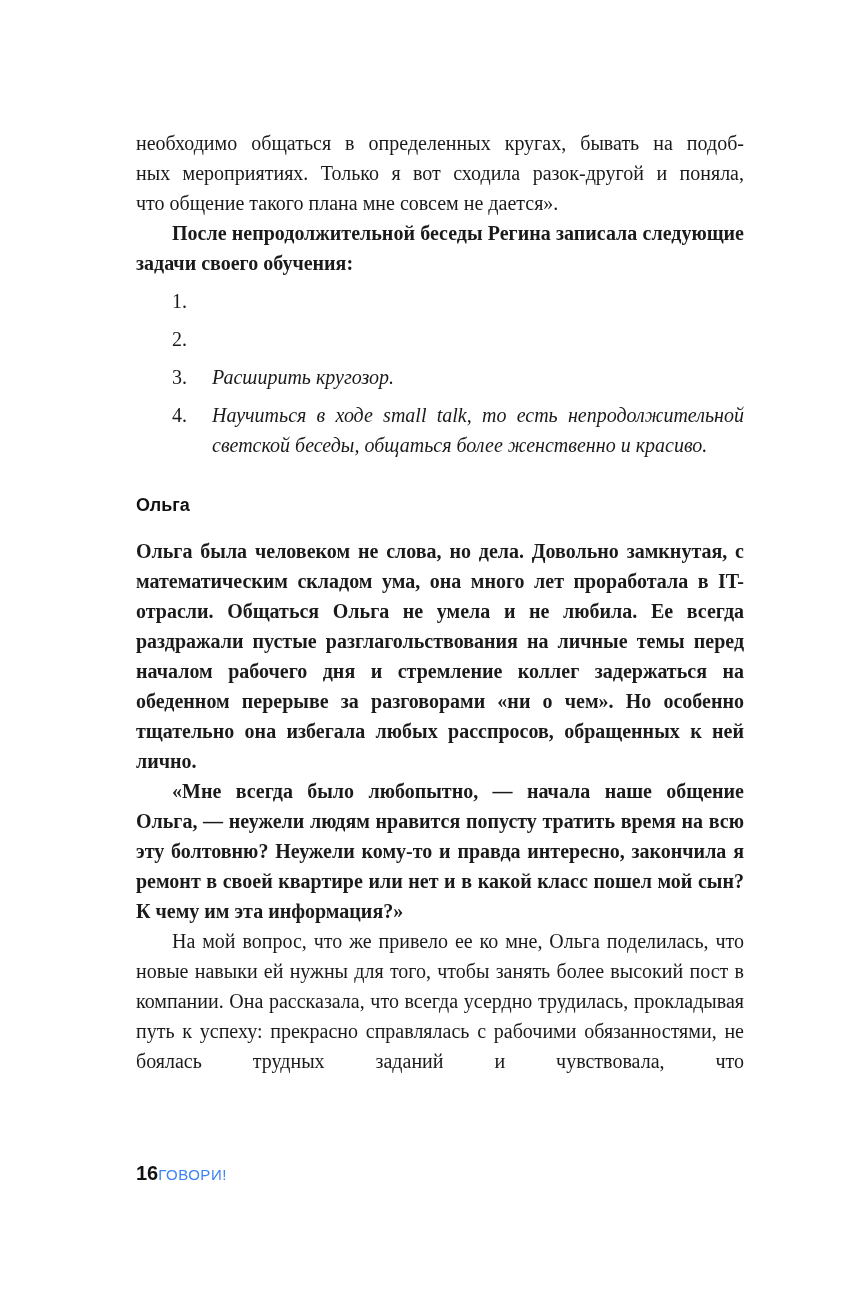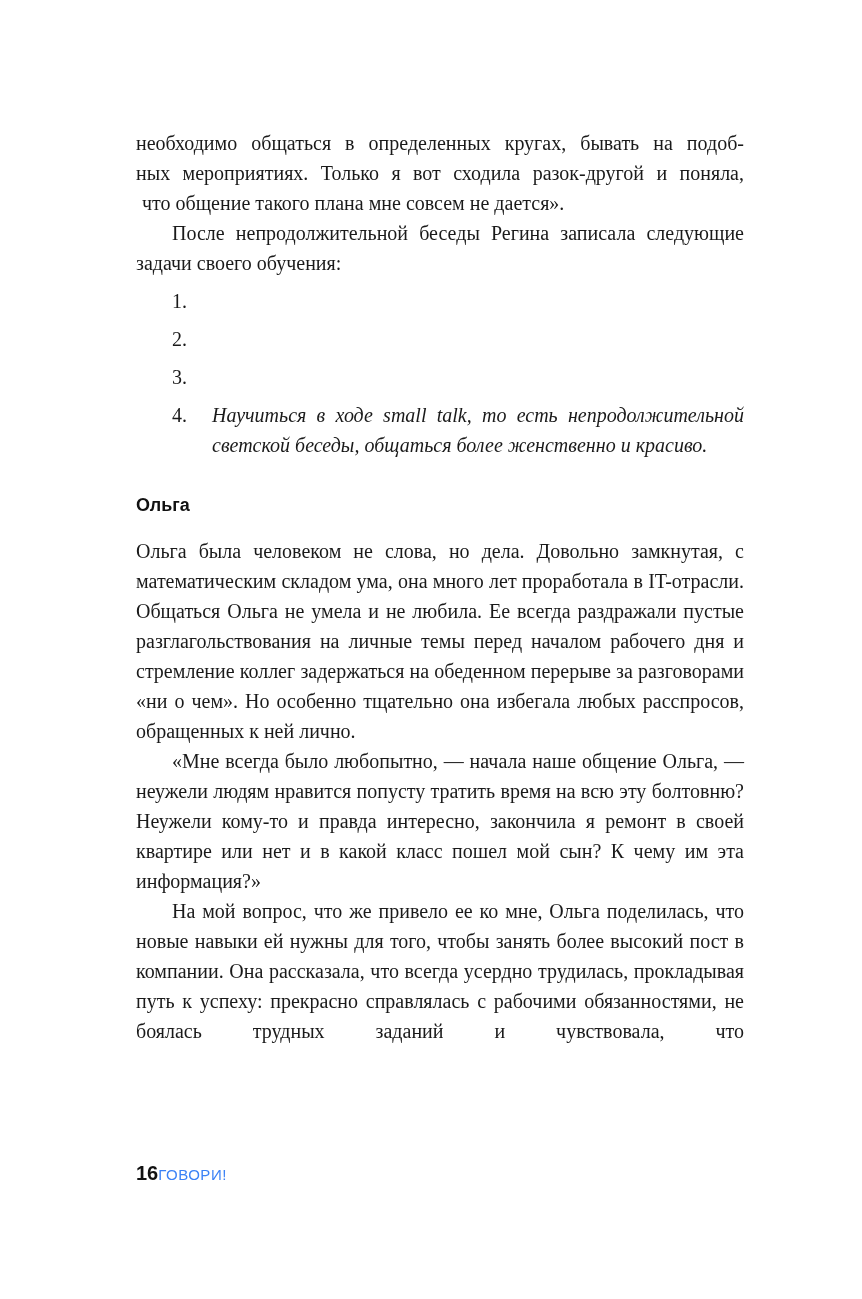--- a/index.html
+++ b/index.html
@@ -4,53 +4,54 @@
   <style>
     html, body { margin: 0; padding: 0; background: #ffffff; }
     body { width: 862px; height: 1299px; position: relative; overflow: hidden; color: #1a1a1a; }
     .page { position: absolute; left: 136px; top: 128px; width: 608px; }
     .p {
       font-family: "Liberation Serif", "DejaVu Serif", serif;
       font-size: 20px; line-height: 30px; margin: 0;
       text-align: justify; text-align-last: auto;
     }
     .p.indent { text-indent: 36px; }
-    .p.last { text-align-last: left; }
+    .p.last { text-align-last: left; font-weight: bold; }
     .list { margin: 8px 0 0 0; padding: 0; list-style: none; }
     .list li { display: flex; margin-bottom: 8px; font-family: "Liberation Serif", "DejaVu Serif", serif; font-size: 20px; line-height: 30px; }
     .list .num { width: 40px; flex: 0 0 40px; padding-left: 36px; }
     .list .txt { flex: 1; font-style: italic; text-align: justify; text-align-last: left; }
     .heading {
       font-family: "Liberation Sans", "DejaVu Sans", sans-serif;
       font-weight: bold; font-size: 18px; line-height: 30px; margin: 30px 0 16px 0; color: #111;
     }
     .footer { position: absolute; left: 136px; top: 1162px; width: 608px; display: flex; align-items: baseline; }
     .page-num { font-family: "Liberation Sans", "DejaVu Sans", sans-serif; font-weight: bold; font-size: 20px; color: #111; }
     .running-title { font-family: "Liberation Sans", "DejaVu Sans", sans-serif; font-size: 15px; letter-spacing: 0.5px; color: #3b82f6; }
   </style>
 </head>
 <body>
 
 <div class="page">
   <p class="p" style="text-align:justify;text-align-last:left;">
     <span style="display: block; text-align: justify; text-align-last: justify;">необходимо общаться в определенных кругах, бывать на подоб-</span>
     <span style="display: block; text-align: justify; text-align-last: justify;">ных мероприятиях. Только я вот сходила разок-другой и поняла,</span>
-    <span style="display: block; text-align: justify; text-align-last: left; margin-left: 6px;">что общение такого плана мне совсем не дается».</span>
+    <span style="display: block; text-align: justify; text-align-last: left;">что общение такого плана мне совсем не дается».</span>
   </p>
   <p class="p indent last">После непродолжительной беседы Регина записала следующие задачи своего обучения:</p>
 
   <ol class="list">
     <li>
       <span class="num">1.</span>
     </li>
     <li>
       <span class="num">2.</span>
     </li>
     <li>
       <span class="num">3.</span>
+      <span class="txt">Расширить кругозор.</span>
     </li>
     <li>
       <span class="num">4.</span>
       <span class="txt">Научиться в ходе small talk, то есть непродолжительной светской беседы, общаться более женственно и красиво.</span>
     </li>
   </ol>
 
   <h2 class="heading">Ольга</h2>
 
   <p class="p last">Ольга была человеком не слова, но дела. Довольно замкнутая, с математическим складом ума, она много лет проработала в IT-отрасли. Общаться Ольга не умела и не любила. Ее всегда раздражали пустые разглагольствования на личные темы перед началом рабочего дня и стремление коллег задержаться на обеденном перерыве за разговорами «ни о чем». Но особенно тщательно она избегала любых расспросов, обращенных к ней лично.</p>

